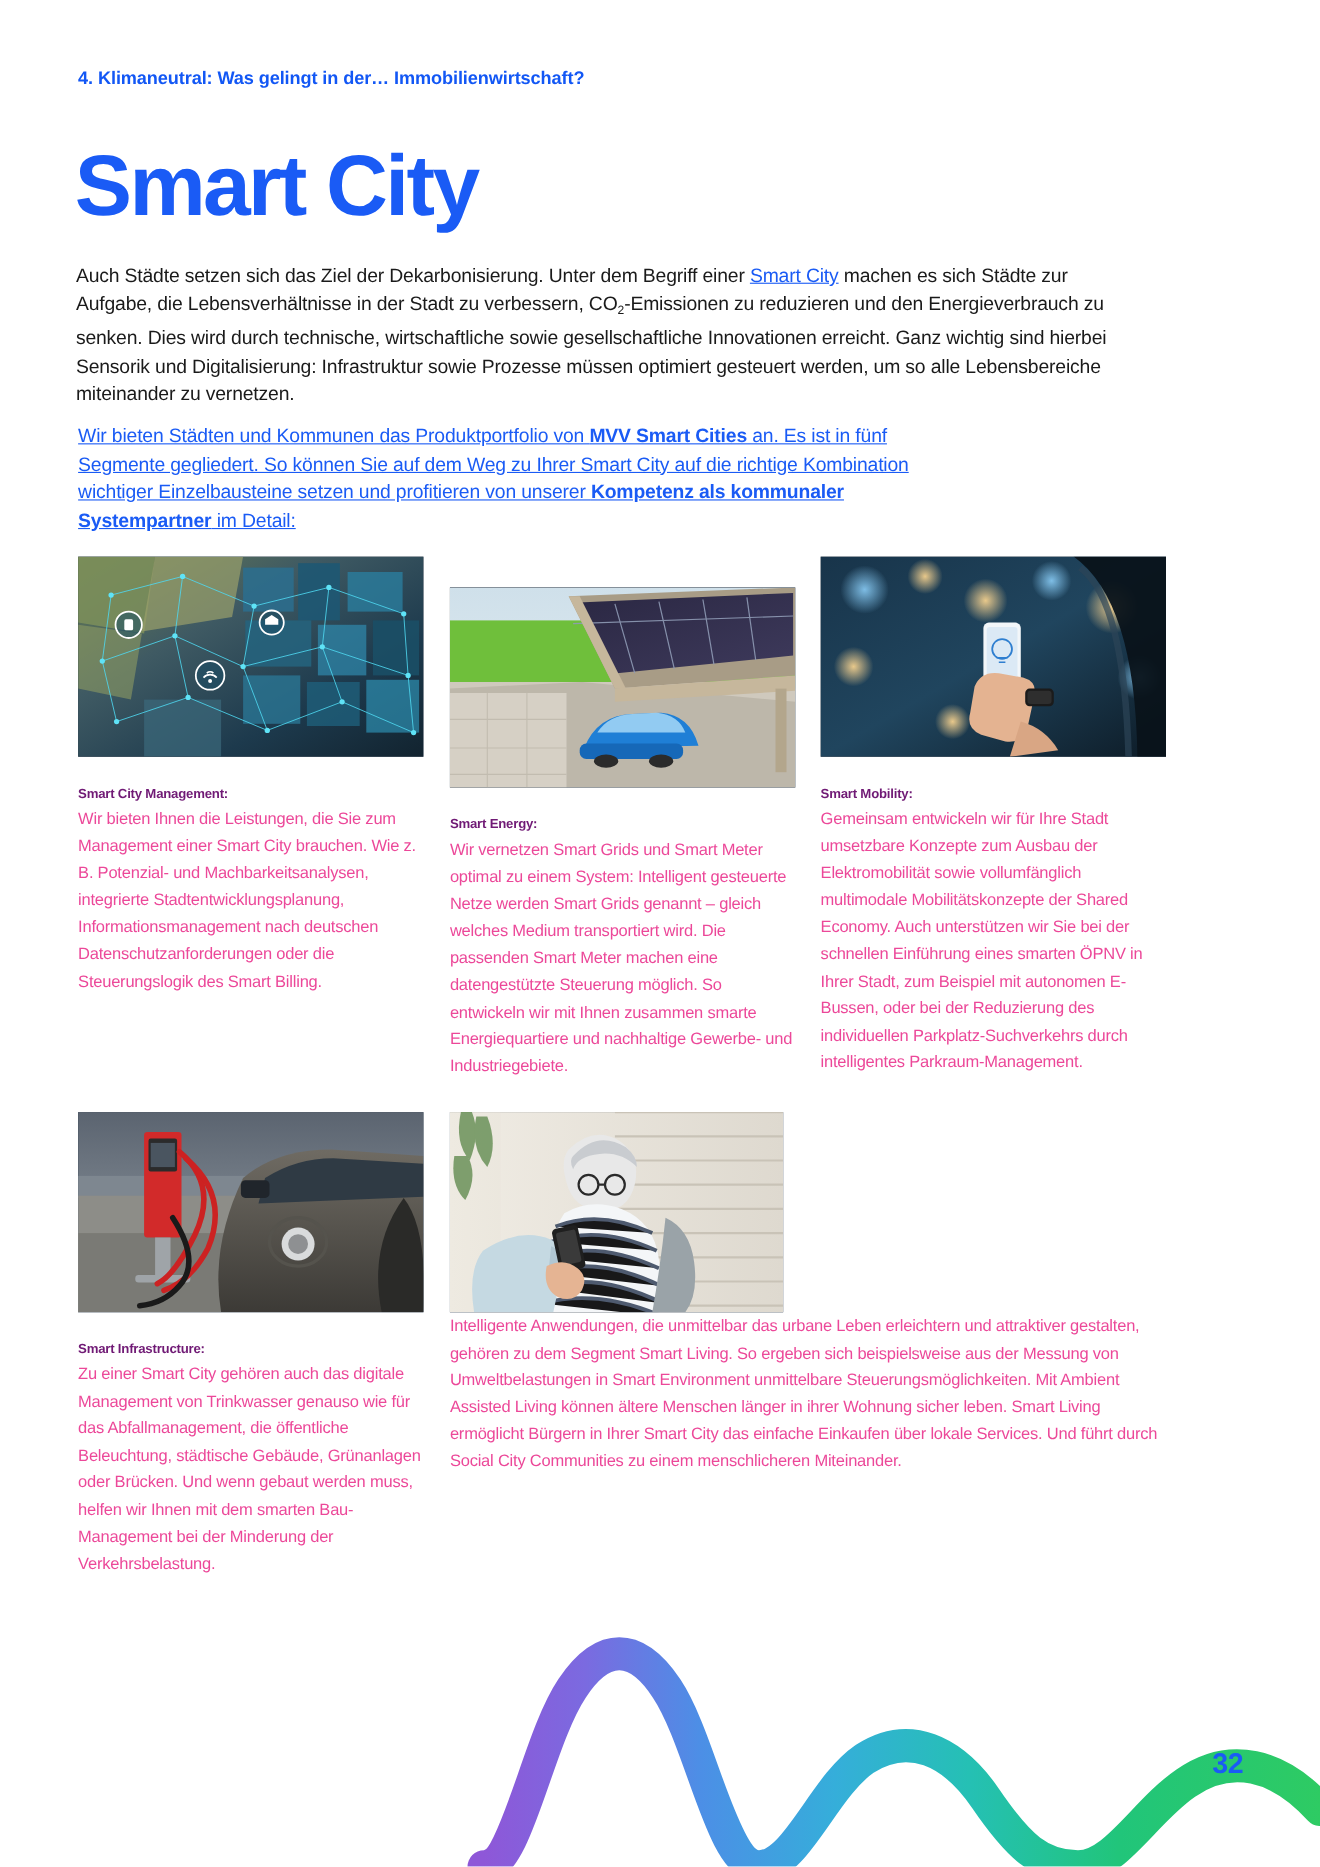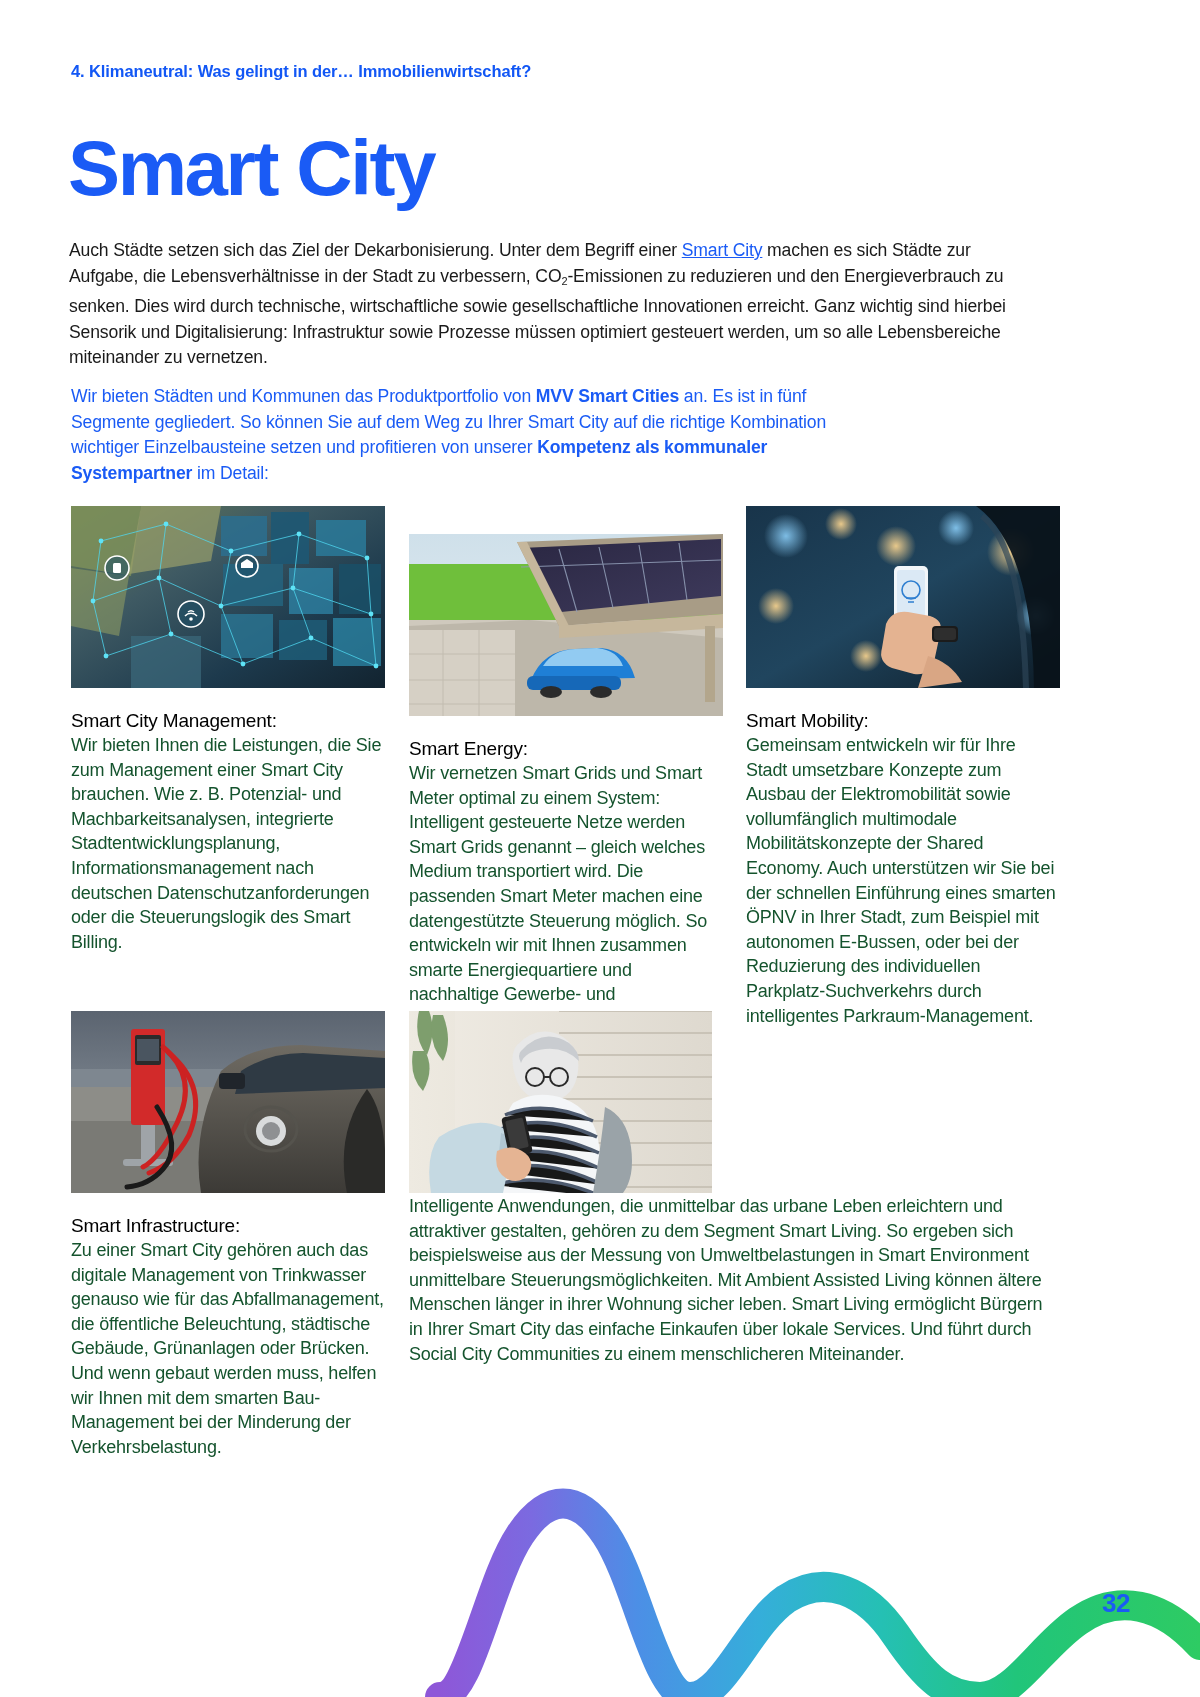--- a/index.html
+++ b/index.html
@@ -56,46 +56,47 @@
 
   
   .lead {
     position: absolute;
     left: 71px; top: 384px;
     width: 760px;
     font-size: 17.6px;
     line-height: 25.6px;
     color: #1A5BF5;
     letter-spacing: -0.15px;
+    text-decoration: underline;
   }
   .lead b { font-weight: bold; }
 
   
   .card { position: absolute; }
   .card .thumb {
     width: 100%;
     height: 182px;
     overflow: hidden;
     position: relative;
     background: #203040;
   }
   .card .thumb svg { display: block; width: 100%; height: 100%; }
   .card .heading {
     margin-top: 22px;
-    font-size: 19px;
-    font-weight: normal;
-    color: #000000;
+    font-size: 12px;
+    font-weight: bold;
+    color: #701a75;
     letter-spacing: -0.2px;
     line-height: 22px;
   }
   .card .body {
     margin-top: 1px;
-    font-size: 18px;
+    font-size: 15px;
     line-height: 24.6px;
-    color: #14532d;
+    color: #ec4899;
     letter-spacing: -0.2px;
     white-space: pre-line;
   }
 
   #card-management   { left: 71px;  top: 506px;  width: 314px; }
   #card-energy       { left: 409px; top: 534px;  width: 314px; }
   #card-mobility     { left: 746px; top: 506px;  width: 314px; }
   #card-infrastructure { left: 71px;  top: 1011px; width: 314px; }
   #card-living       { left: 409px; top: 1011px; width: 651px; }
   #card-living .thumb { width: 303px; }

